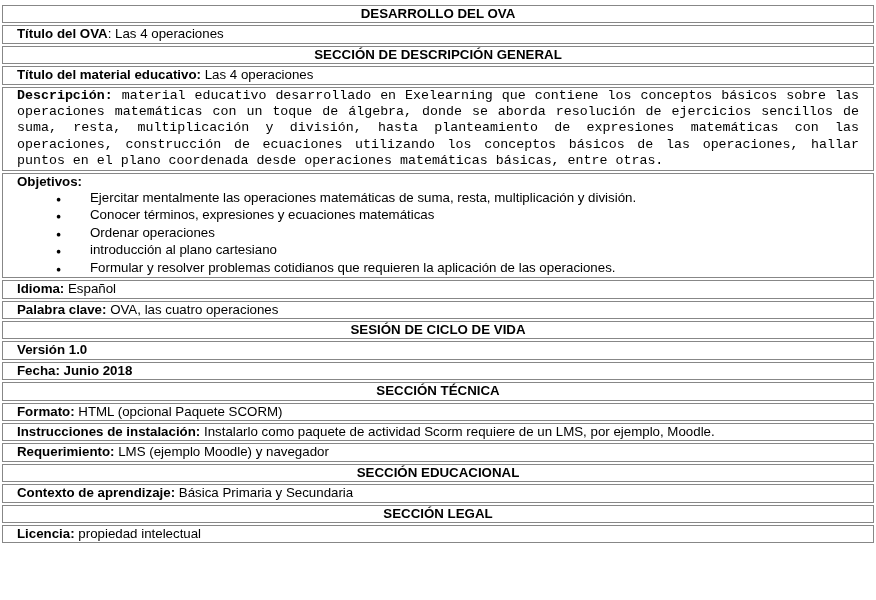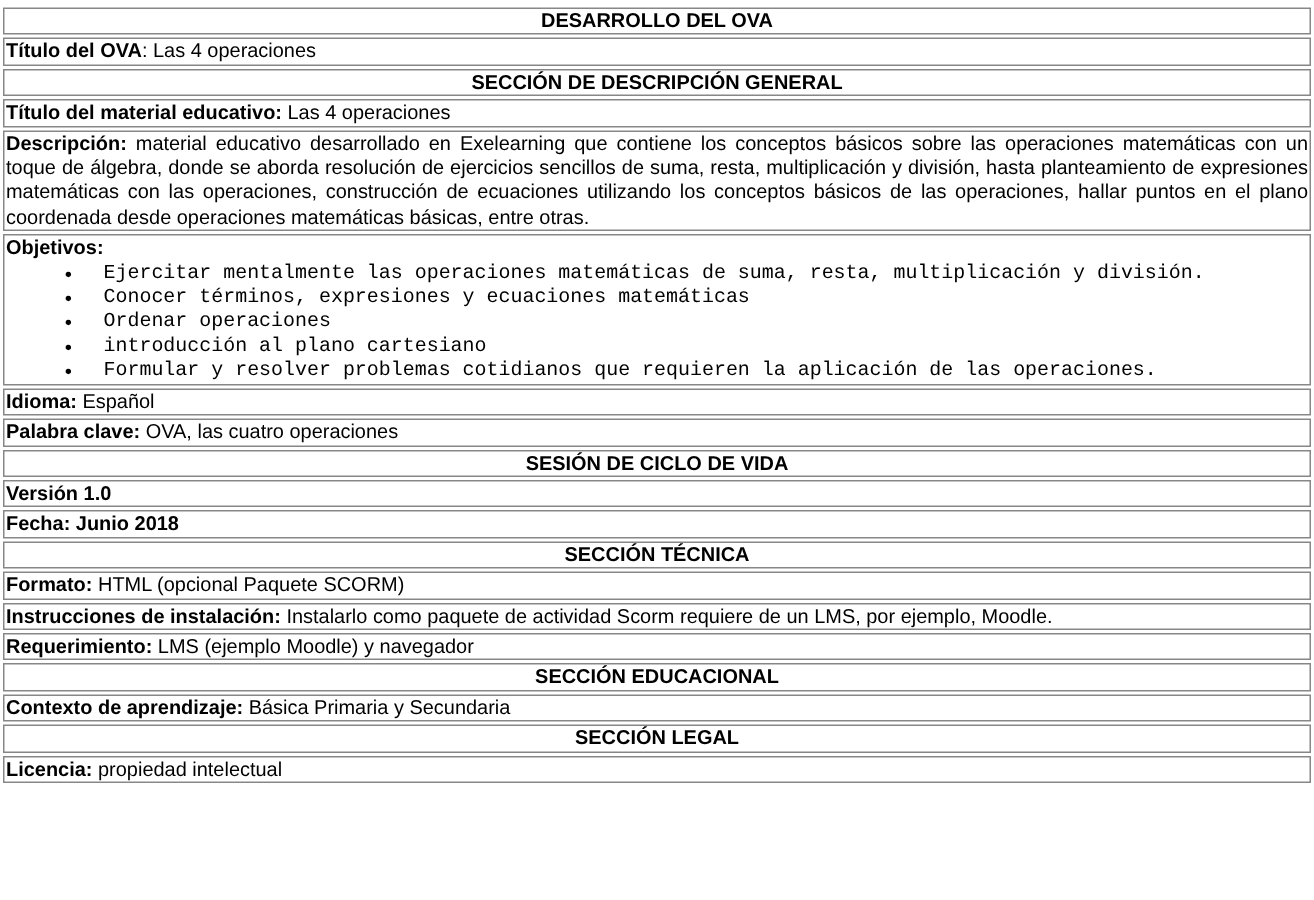--- a/index.html
+++ b/index.html
@@ -14,49 +14,49 @@
     box-sizing: border-box;
   }
   table.ova-table {
     width: 100%;
     border-collapse: separate;
     border-spacing: 2px;
     table-layout: fixed;
   }
   table.ova-table td {
     border: 1px solid #878787;
-    padding: 0 1px;
+    padding: 0 14px;
     font-size: 13.3px;
     line-height: 16.4px;
     vertical-align: top;
     overflow: hidden;
   }
   td.section-header {
     font-weight: bold;
     text-align: center;
   }
   td.justify {
     text-align: justify;
+    font-family: Liberation Mono, monospace;
   }
   .field-label {
     font-weight: bold;
   }
   .list-line {
     display: flex;
     align-items: baseline;
   }
   .bullet {
     margin-left: 39px;
     width: 8px;
     flex: 0 0 8px;
     font-size: 8.5px;
   }
   .li-text {
-    margin-left: 18px;
-    font-family: Liberation Mono, monospace;
+    margin-left: 26px;
   }
 </style>
 </head>
 <body>
 
 <table class="ova-table">
   <tbody id="rows">
       <tr>
         <td class="section-header">DESARROLLO DEL OVA</td>
       </tr>

